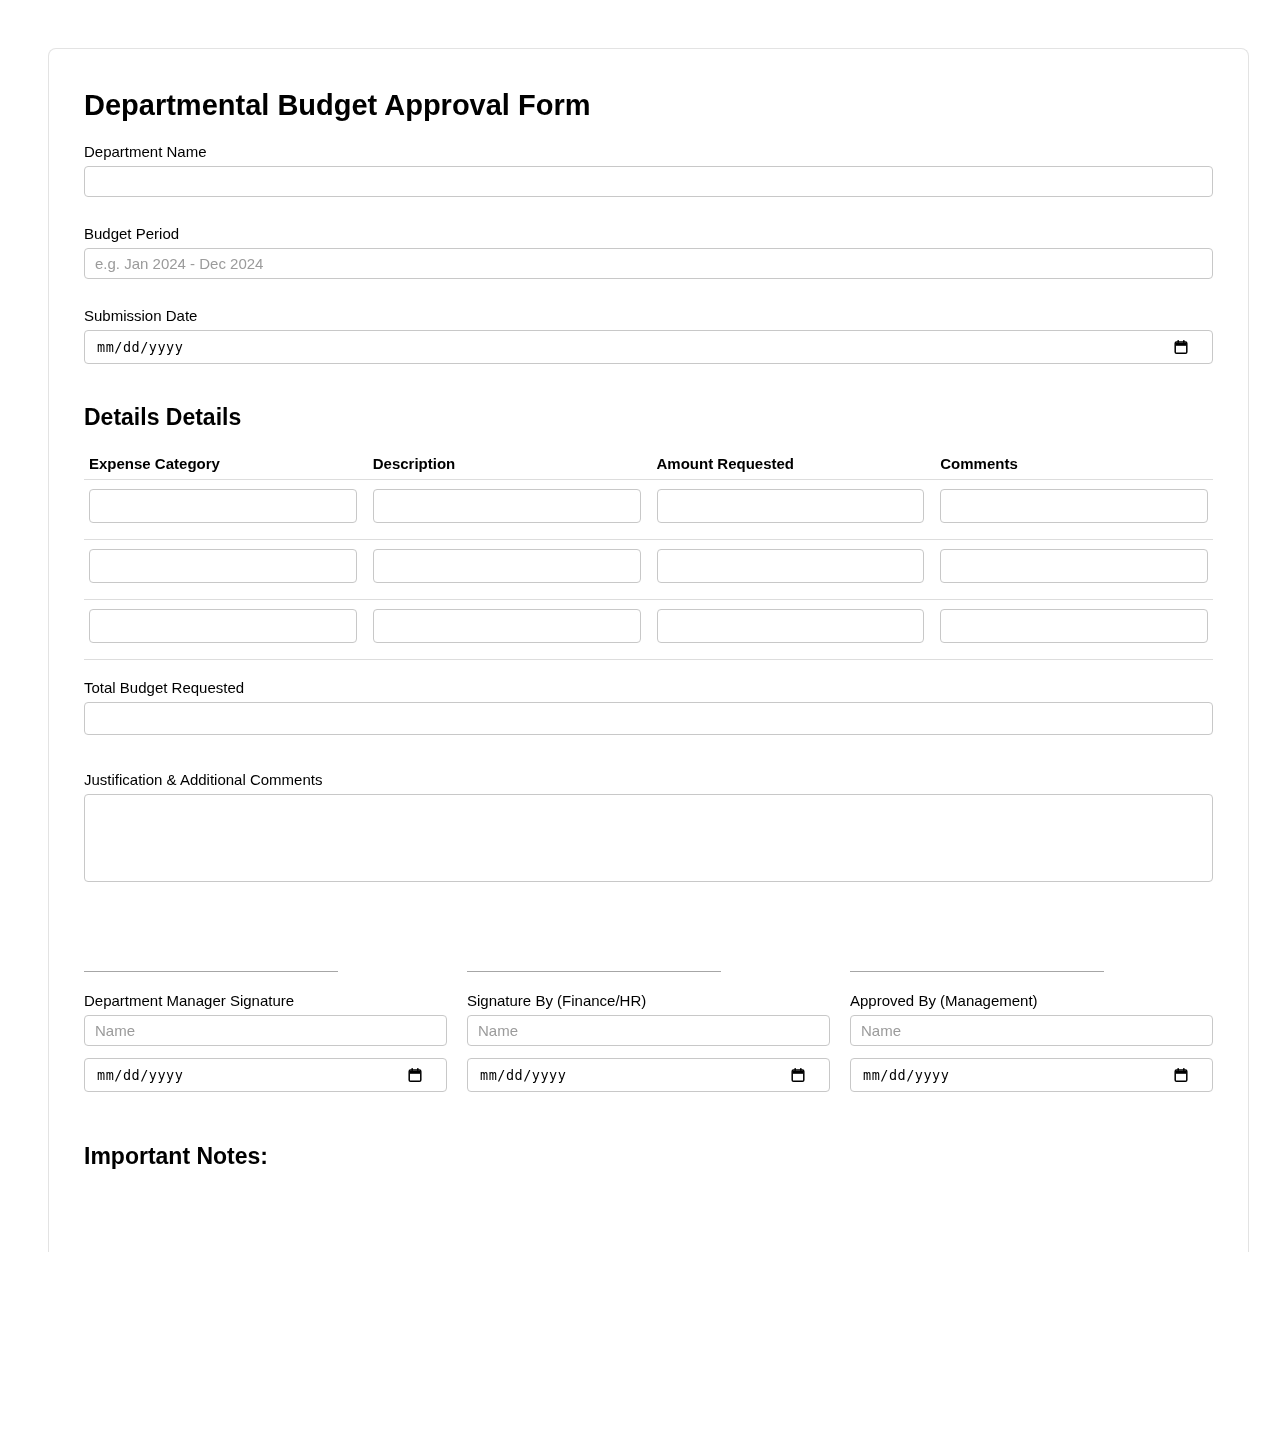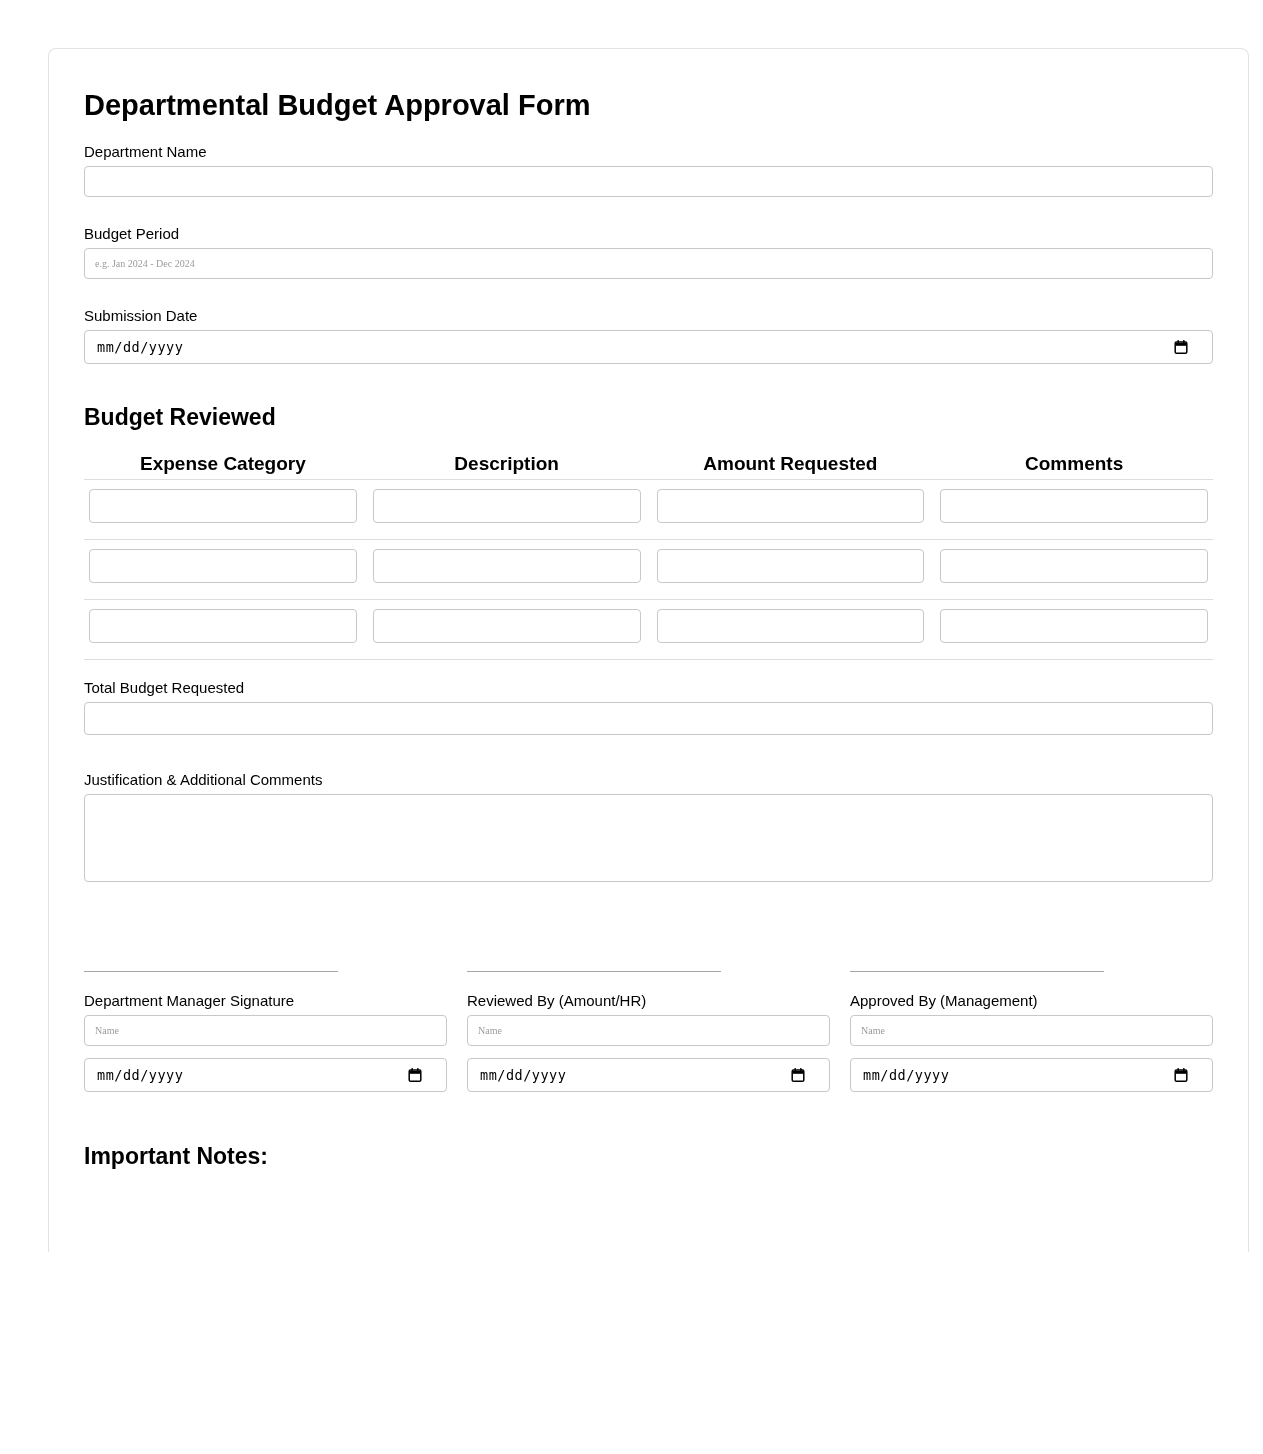--- a/index.html
+++ b/index.html
@@ -35,22 +35,22 @@
     line-height: 17px;
     margin-bottom: 6px;
   }
   .text-input {
     display: block;
     width: 100%;
     height: 31px;
     border: 1px solid #c8c8c8;
     border-radius: 4px;
     padding: 0 10px;
-    font-size: 10px;
-    font-family: Liberation Serif, serif;
+    font-size: 15px;
+    font-family: Liberation Sans, sans-serif;
     color: #000;
     background: #fff;
     outline: none;
   }
   .text-input::placeholder { color: #9b9b9b; opacity: 1; }
   .text-input.tall { height: 33px; }
 
   .date-input {
     display: flex;
     align-items: center;
@@ -75,24 +75,23 @@
     font-size: 23px;
     font-weight: bold;
     line-height: 1.15;
     margin: 40px 0 24px 0;
   }
   .table-head {
     display: grid;
     grid-template-columns: repeat(4, 1fr);
     gap: 16px;
     padding: 0 5px 7px 5px;
-    font-size: 19px;
+    font-size: 15px;
     font-weight: bold;
     line-height: 17px;
-    text-align: center;
   }
   .table-row {
     display: grid;
     grid-template-columns: repeat(4, 1fr);
     gap: 16px;
     border-top: 1px solid #dddddd;
     padding: 9px 5px 16px 5px;
   }
   .table-end { border-top: 1px solid #dddddd; }
   .cell-input {
@@ -172,21 +171,21 @@
         <svg width="16" height="16" viewBox="0 0 16 16">
           <rect x="4.4" y="1.2" width="1.6" height="2.6" fill="#000"></rect>
           <rect x="10.0" y="1.2" width="1.6" height="2.6" fill="#000"></rect>
           <rect x="2.2" y="3.1" width="11.6" height="11.2" rx="1.3" fill="none" stroke="#000" stroke-width="1.5"></rect>
           <rect x="3.0" y="3.9" width="10.0" height="2.9" fill="#000"></rect>
         </svg>
       </span>
     </div>
   </div>
 
-  <h2 class="section-heading">Budget Reviewed</h2>
+  <h2 class="section-heading">Details Details</h2>
 
   <div class="table-head">
     <div>Expense Category</div>
     <div>Description</div>
     <div>Amount Requested</div>
     <div>Comments</div>
   </div>
 
   <div class="table-row">
     <input type="text" class="cell-input" style="">
@@ -232,21 +231,21 @@
             <rect x="10.0" y="1.2" width="1.6" height="2.6" fill="#000"></rect>
             <rect x="2.2" y="3.1" width="11.6" height="11.2" rx="1.3" fill="none" stroke="#000" stroke-width="1.5"></rect>
             <rect x="3.0" y="3.9" width="10.0" height="2.9" fill="#000"></rect>
           </svg>
         </span>
       </div>
     </div>
 
     <div class="sig-col">
       <div class="sig-line"></div>
-      <div class="sig-label">Reviewed By (Amount/HR)</div>
+      <div class="sig-label">Signature By (Finance/HR)</div>
       <input type="text" class="text-input" placeholder="Name" style="">
       <div class="date-input sig-date">
         <span class="date-text">mm/dd/yyyy</span>
         <span class="cal-icon">
           <svg width="16" height="16" viewBox="0 0 16 16">
             <rect x="4.4" y="1.2" width="1.6" height="2.6" fill="#000"></rect>
             <rect x="10.0" y="1.2" width="1.6" height="2.6" fill="#000"></rect>
             <rect x="2.2" y="3.1" width="11.6" height="11.2" rx="1.3" fill="none" stroke="#000" stroke-width="1.5"></rect>
             <rect x="3.0" y="3.9" width="10.0" height="2.9" fill="#000"></rect>
           </svg>

